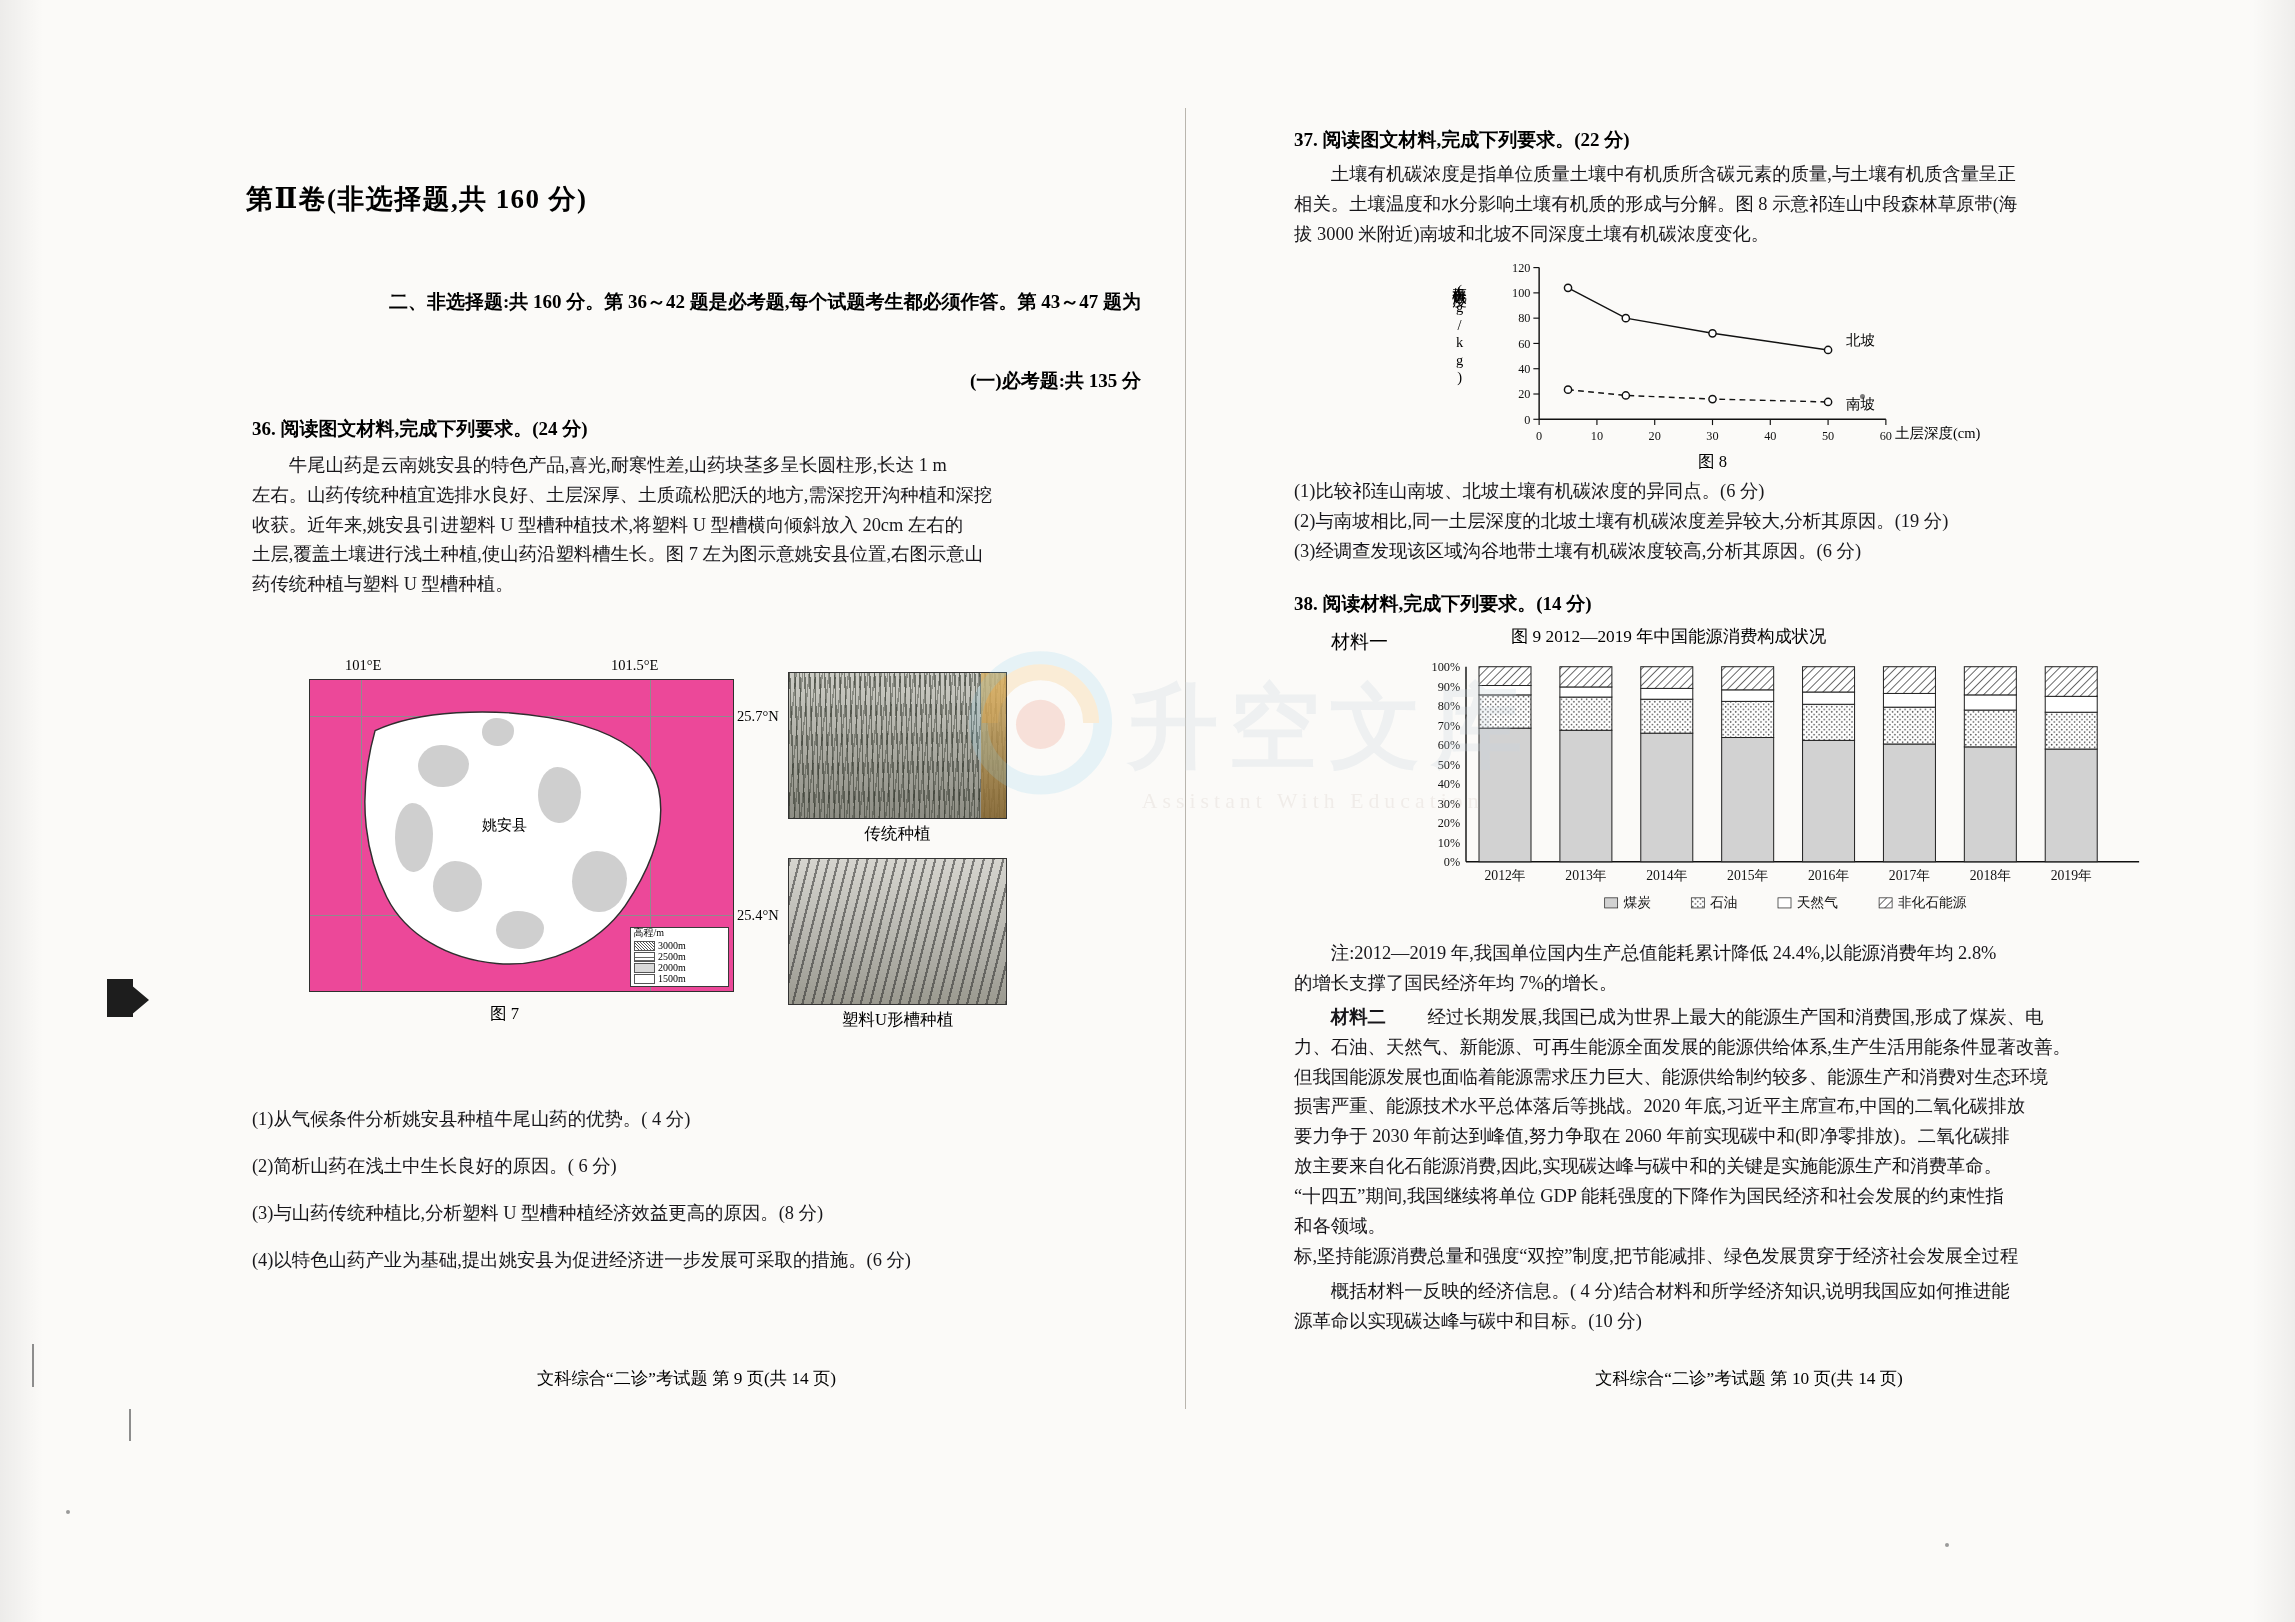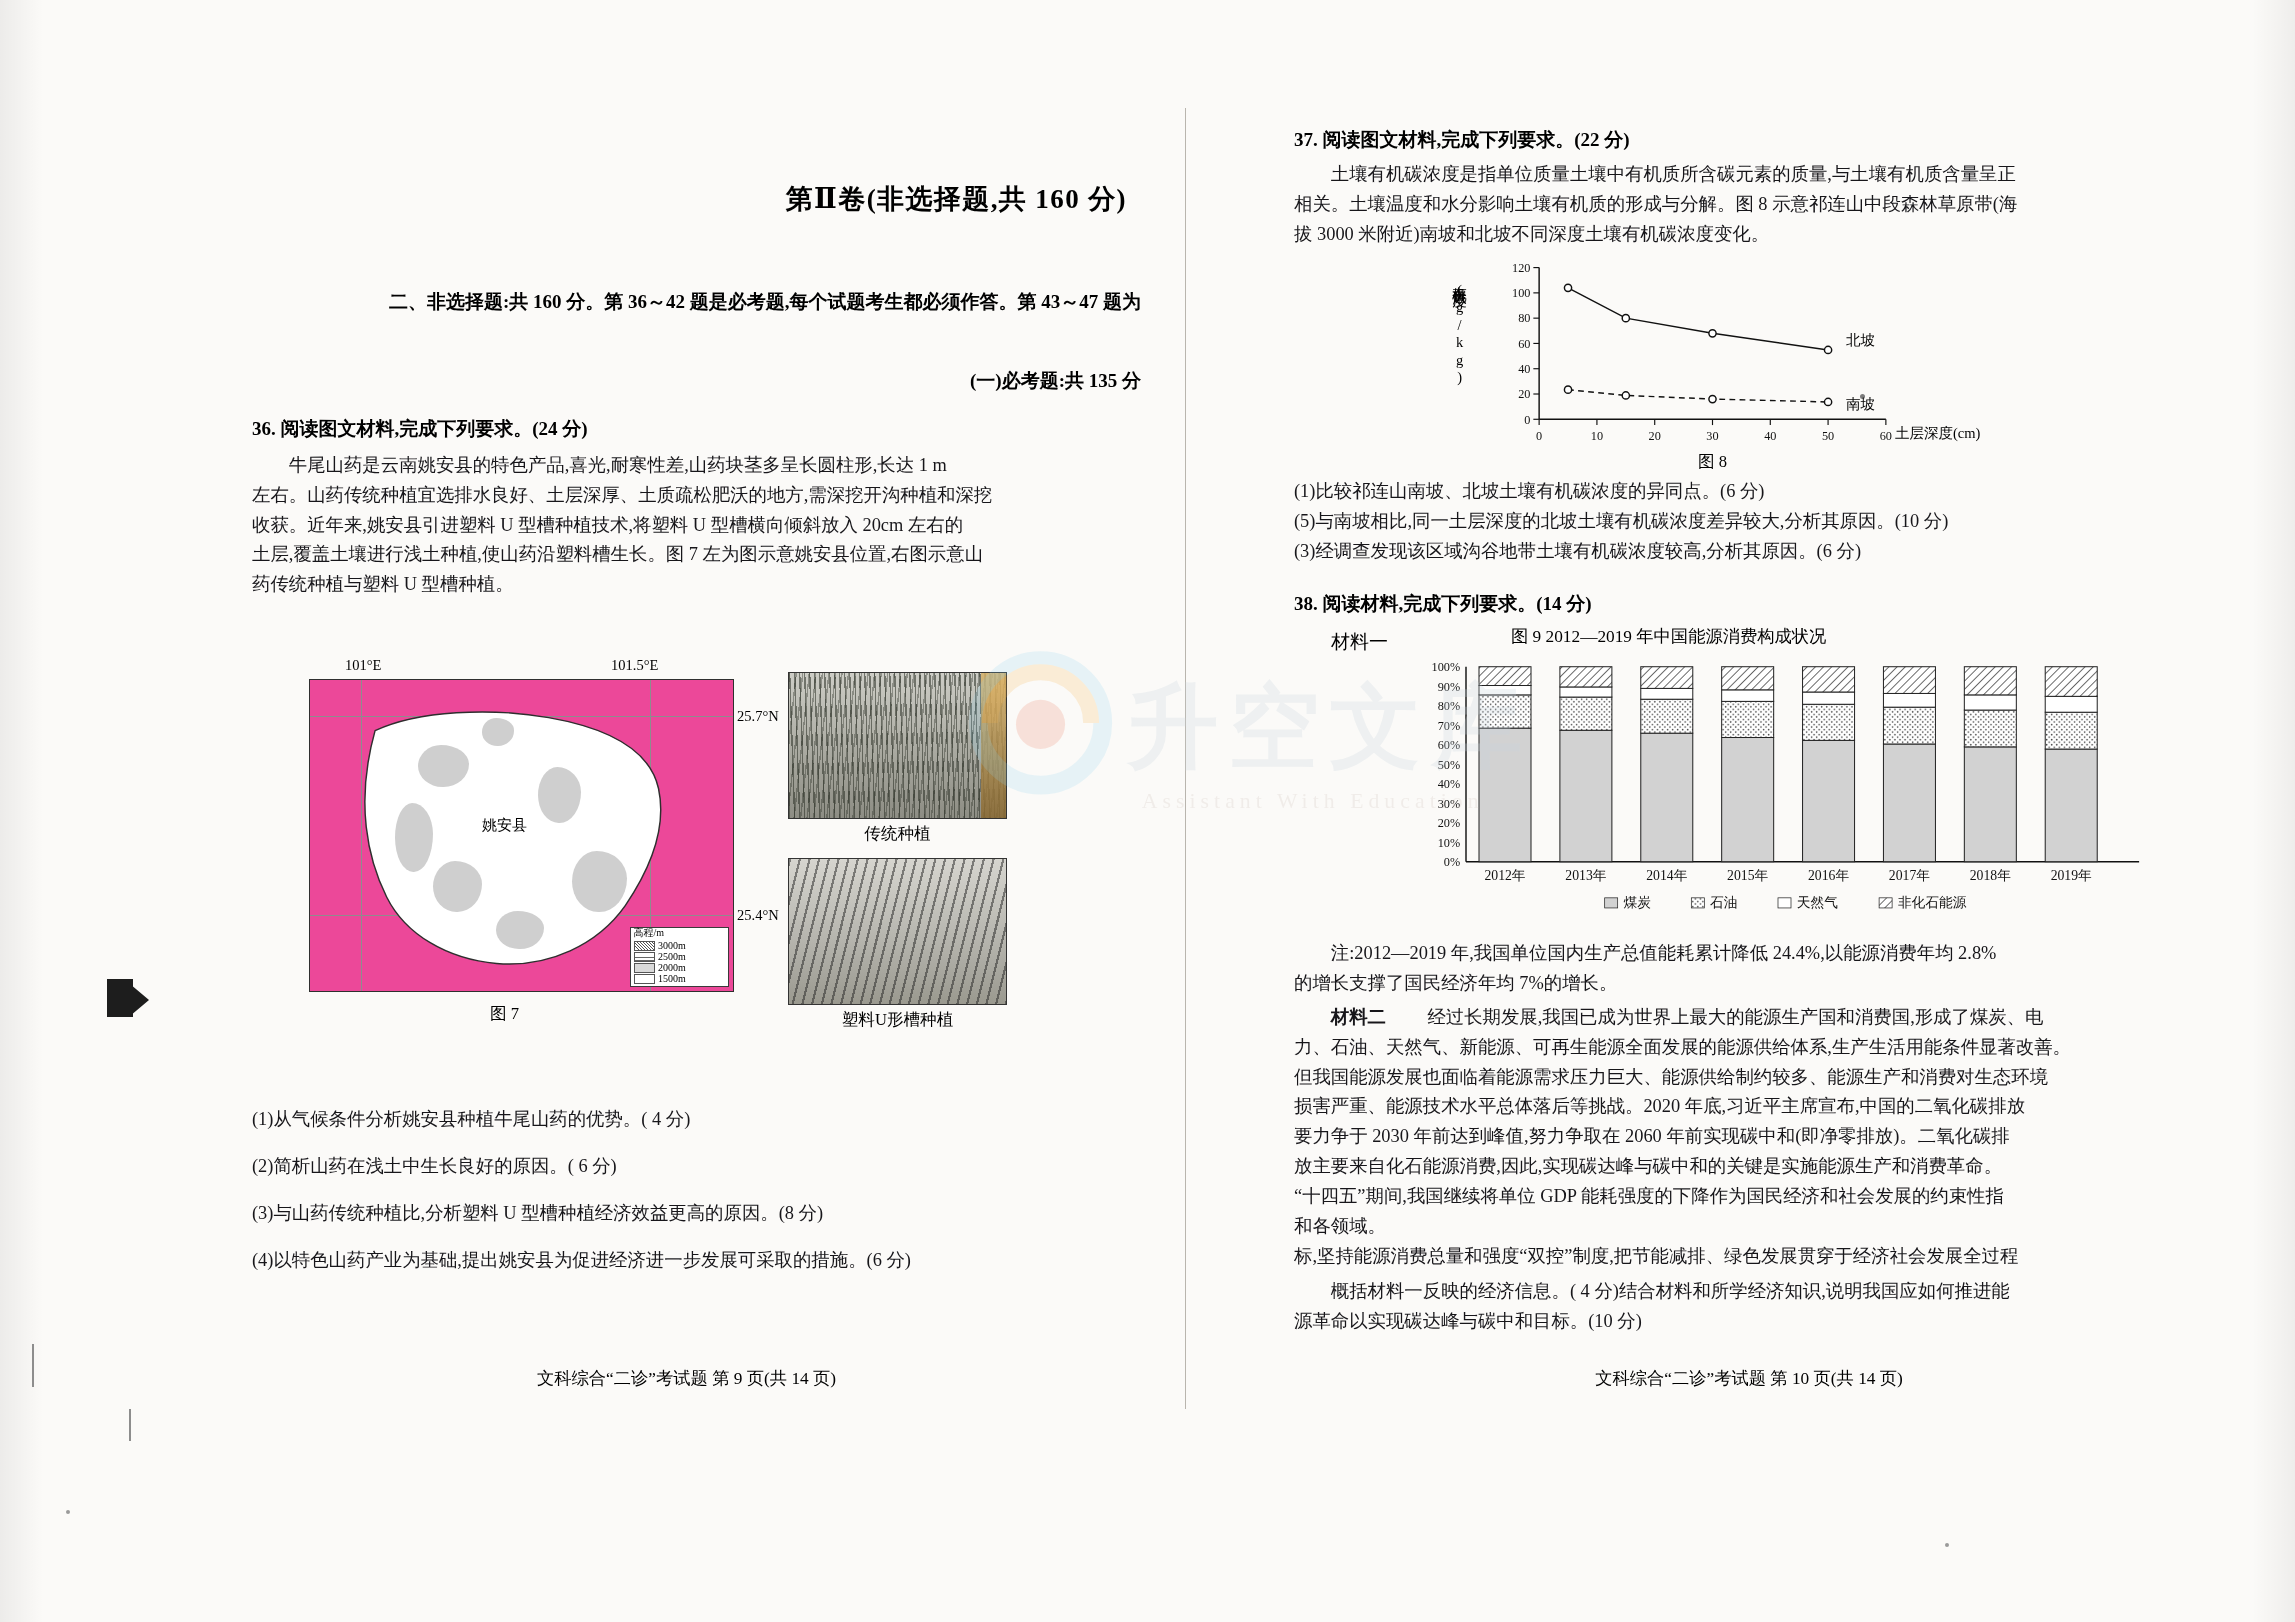--- a/index.html
+++ b/index.html
@@ -52,21 +52,21 @@
   <div class="mark" style="left:107px;top:979px;width:26px;height:38px;background:#1d1d1d;clip-path:polygon(0 0,100% 0,100% 100%,0 100%);"></div>
   <div class="mark" style="left:130px;top:984px;width:0;height:0;border-left:19px solid #1d1d1d;border-top:16px solid transparent;border-bottom:16px solid transparent;"></div>
   <div class="mark" style="left:32px;top:1344px;width:2.2px;height:43px;background:#8d8d8d;"></div>
   <div class="mark" style="left:129px;top:1409px;width:2.2px;height:32px;background:#8d8d8d;"></div>
   <div class="mark" style="left:1860px;top:394px;width:5px;height:5px;border-radius:50%;background:#7c7c7c;"></div>
   <div class="mark" style="left:66px;top:1510px;width:4.3px;height:4.3px;border-radius:50%;background:#9a9a9a;"></div>
   <div class="mark" style="left:1945px;top:1543px;width:4.3px;height:4.3px;border-radius:50%;background:#9a9a9a;"></div>
 
   <div class="col colL">
 
-    <div class="t h1" style="left:29px;top:181px;width:881px;text-align:right;">第Ⅱ卷(非选择题,共 160 分)</div>
+    <div class="t h1" style="left:29px;top:181px;width:881px;text-align:left;">第Ⅱ卷(非选择题,共 160 分)</div>
 
     <div class="t sec" style="left:35px;top:289px;width:889px;">二、非选择题:共 160 分。第 36～42 题是必考题,每个试题考生都必须作答。第 43～47 题为</div>
     <div class="t sec" style="left:35px;top:368px;width:889px;">(一)必考题:共 135 分</div>
 
     <div class="t qh" style="left:35px;top:416px;width:889px;">36. 阅读图文材料,完成下列要求。(24 分)</div>
 
     <div class="t" style="left:35px;top:451px;width:853px;">
       <p class="para indent">牛尾山药是云南姚安县的特色产品,喜光,耐寒性差,山药块茎多呈长圆柱形,长达 1 m</p>
       <p class="para">左右。山药传统种植宜选排水良好、土层深厚、土质疏松肥沃的地方,需深挖开沟种植和深挖</p>
       <p class="para">收获。近年来,姚安县引进塑料 U 型槽种植技术,将塑料 U 型槽横向倾斜放入 20cm 左右的</p>
@@ -219,21 +219,21 @@
       </svg>
       <div class="t" style="left:11.6px;top:22px;font-size:14.5px;writing-mode:vertical-rl;text-orientation:upright;letter-spacing:1.4px;">有机碳浓度(g/kg)</div>
       <div class="t" style="left:457px;top:171px;font-size:14.5px;">土层深度(cm)</div>
       <div class="t" style="left:408px;top:78px;font-size:14.5px;">北坡</div>
       <div class="t" style="left:408px;top:142px;font-size:14.5px;">南坡</div>
       <div class="t figcap" style="left:260px;top:198px;">图 8</div>
     </div>
 
     <div class="t" style="left:22px;top:477px;width:910px;">
       <p class="para">(1)比较祁连山南坡、北坡土壤有机碳浓度的异同点。(6 分)</p>
-      <p class="para">(5)与南坡相比,同一土层深度的北坡土壤有机碳浓度差异较大,分析其原因。(10 分)</p>
+      <p class="para">(2)与南坡相比,同一土层深度的北坡土壤有机碳浓度差异较大,分析其原因。(19 分)</p>
       <p class="para">(3)经调查发现该区域沟谷地带土壤有机碳浓度较高,分析其原因。(6 分)</p>
     </div>
 
     <div class="t qh" style="left:22px;top:591px;width:910px;">38. 阅读材料,完成下列要求。(14 分)</div>
     <div class="t sec" style="left:59px;top:629px;font-weight:normal;">材料一</div>
 
     <div class="t" style="left:116px;top:624px;width:795px;height:303px;">
       <div class="t" style="left:123px;top:0;font-size:17.3px;">图 9   2012—2019 年中国能源消费构成状况</div>
       <svg width="780" height="275" style="position:absolute;left:0;top:27.5px;" viewBox="0 0 1080 380">
 

